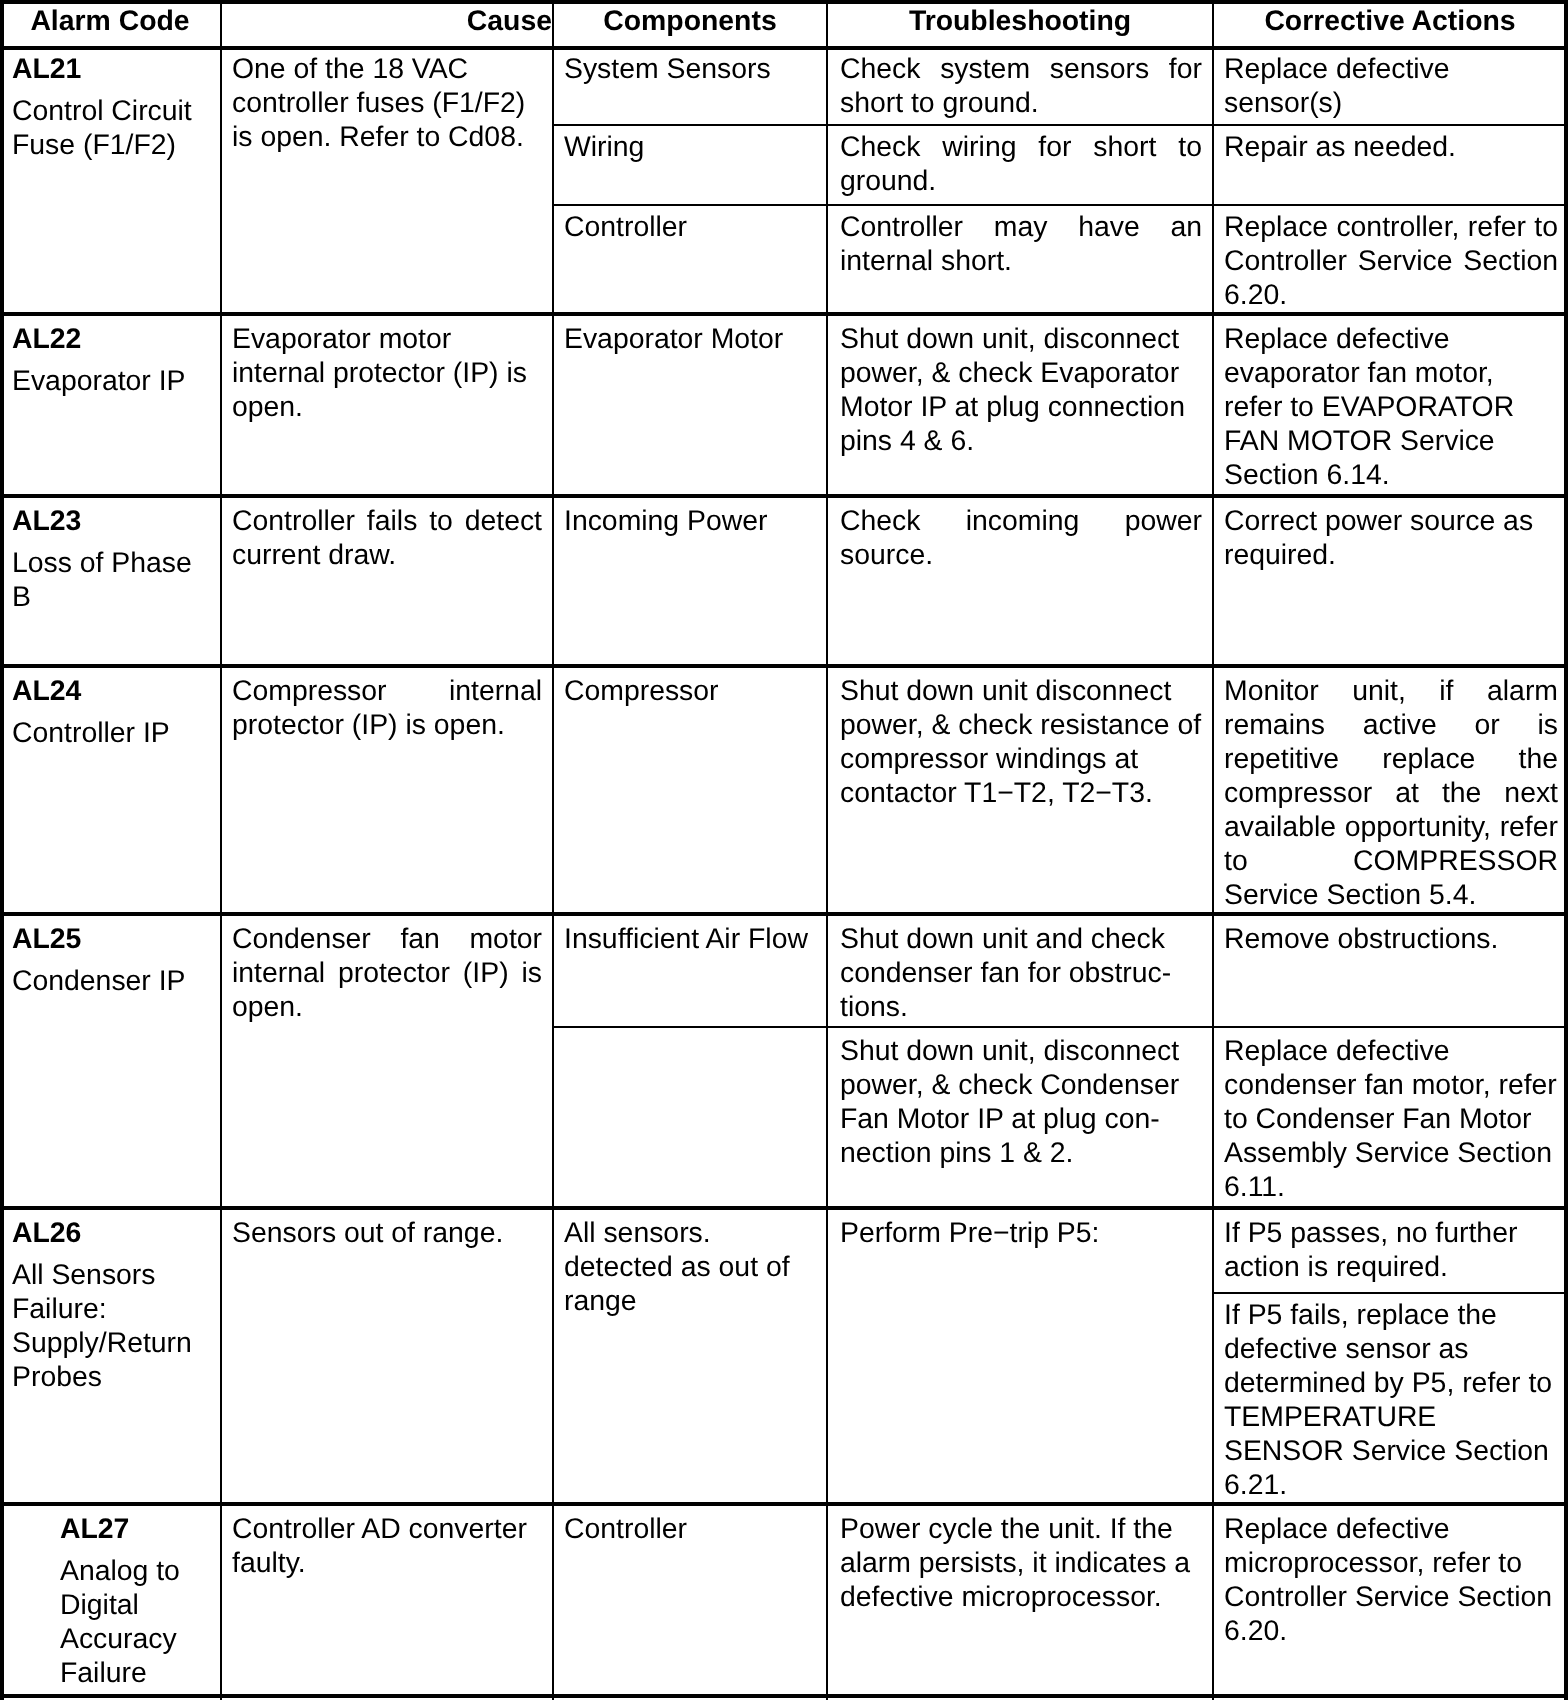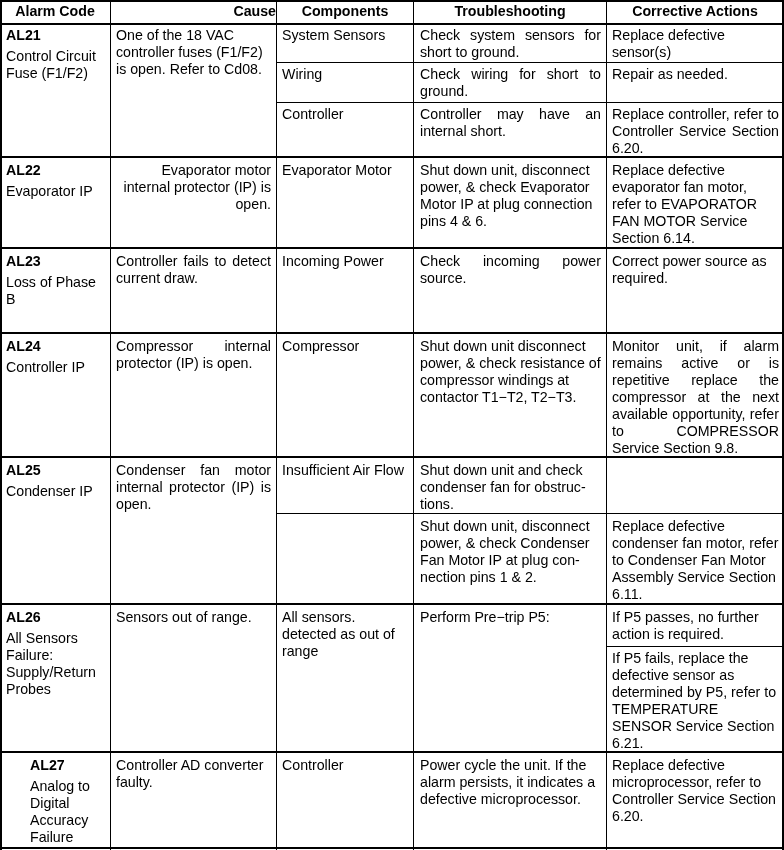--- a/index.html
+++ b/index.html
@@ -34,50 +34,51 @@
   <div class="cell just" style="left:414px;top:65px;width:192px;">Check wiring for short to ground.</div>
   <div class="cell" style="left:606px;top:65px;width:178px;">Repair as needed.</div>
   <div class="cell" style="left:276px;top:105px;width:138px;">Controller</div>
   <div class="cell just" style="left:414px;top:105px;width:192px;">Controller may have an internal short.</div>
   <div class="cell just" style="left:606px;top:105px;width:178px;">Replace controller, refer to Controller Service Section 6.20.</div>
 
   <div class="cell" style="left:0;top:161px;width:110px;">
     <span class="code">AL22</span>
     <span>Evaporator IP</span>
   </div>
-  <div class="cell" style="left:110px;top:161px;width:166px;text-align:right;">Evaporator motor internal protector (IP) is open.</div>
+  <div class="cell" style="left:110px;top:161px;width:166px;">Evaporator motor internal protector (IP) is open.</div>
   <div class="cell" style="left:276px;top:161px;width:138px;">Evaporator Motor</div>
   <div class="cell" style="left:414px;top:161px;width:192px;">Shut down unit, disconnect power, &amp; check Evaporator Motor IP at plug connection pins 4 &amp; 6.</div>
   <div class="cell" style="left:606px;top:161px;width:178px;">Replace defective evaporator fan motor, refer to EVAPORATOR FAN MOTOR Service Section 6.14.</div>
 
   <div class="cell" style="left:0;top:252px;width:110px;">
     <span class="code">AL23</span>
     <span>Loss of Phase B</span>
   </div>
   <div class="cell just" style="left:110px;top:252px;width:166px;">Controller fails to detect current draw.</div>
   <div class="cell" style="left:276px;top:252px;width:138px;">Incoming Power</div>
   <div class="cell just" style="left:414px;top:252px;width:192px;">Check incoming power source.</div>
   <div class="cell" style="left:606px;top:252px;width:178px;">Correct power source as required.</div>
 
   <div class="cell" style="left:0;top:337px;width:110px;">
     <span class="code">AL24</span>
     <span>Controller IP</span>
   </div>
   <div class="cell just" style="left:110px;top:337px;width:166px;">Compressor internal protector (IP) is open.</div>
   <div class="cell" style="left:276px;top:337px;width:138px;">Compressor</div>
   <div class="cell" style="left:414px;top:337px;width:192px;">Shut down unit disconnect power, &amp; check resistance of compressor windings at contactor T1−T2, T2−T3.</div>
-  <div class="cell just" style="left:606px;top:337px;width:178px;">Monitor unit, if alarm remains active or is repetitive replace the compressor at the next available opportunity, refer to COMPRESSOR Service Section 9.8.</div>
+  <div class="cell just" style="left:606px;top:337px;width:178px;">Monitor unit, if alarm remains active or is repetitive replace the compressor at the next available opportunity, refer to COMPRESSOR Service Section 5.4.</div>
 
   <div class="cell" style="left:0;top:461px;width:110px;">
     <span class="code">AL25</span>
     <span>Condenser IP</span>
   </div>
   <div class="cell just" style="left:110px;top:461px;width:166px;">Condenser fan motor internal protector (IP) is open.</div>
   <div class="cell" style="left:276px;top:461px;width:138px;">Insufficient Air Flow</div>
   <div class="cell" style="left:414px;top:461px;width:192px;">Shut down unit and check condenser fan for obstruc-tions.</div>
+  <div class="cell" style="left:606px;top:461px;width:178px;">Remove obstructions.</div>
   <div class="cell" style="left:414px;top:517px;width:192px;">Shut down unit, disconnect power, &amp; check Condenser Fan Motor IP at plug con-nection pins 1 &amp; 2.</div>
   <div class="cell" style="left:606px;top:517px;width:178px;">Replace defective condenser fan motor, refer to Condenser Fan Motor Assembly Service Section 6.11.</div>
 
   <div class="cell" style="left:0;top:608px;width:110px;">
     <span class="code">AL26</span>
     <span>All Sensors Failure: Supply/Return Probes</span>
   </div>
   <div class="cell" style="left:110px;top:608px;width:166px;">Sensors out of range.</div>
   <div class="cell" style="left:276px;top:608px;width:138px;">All sensors. detected as out of range</div>
   <div class="cell" style="left:414px;top:608px;width:192px;">Perform Pre−trip P5:</div>

